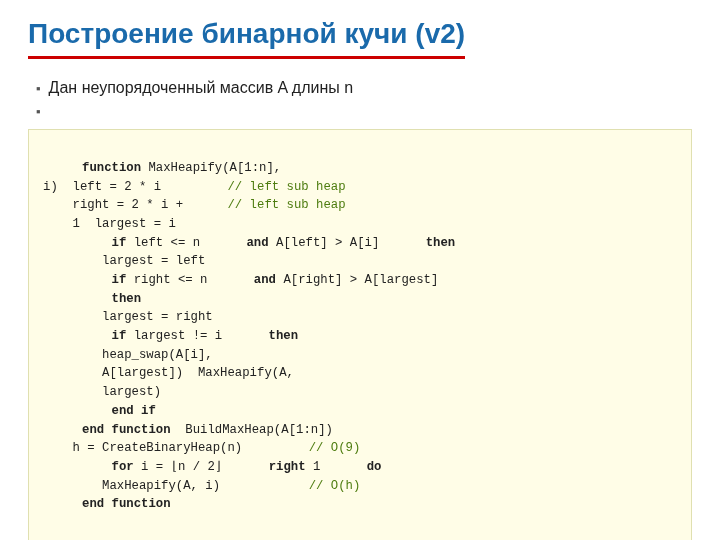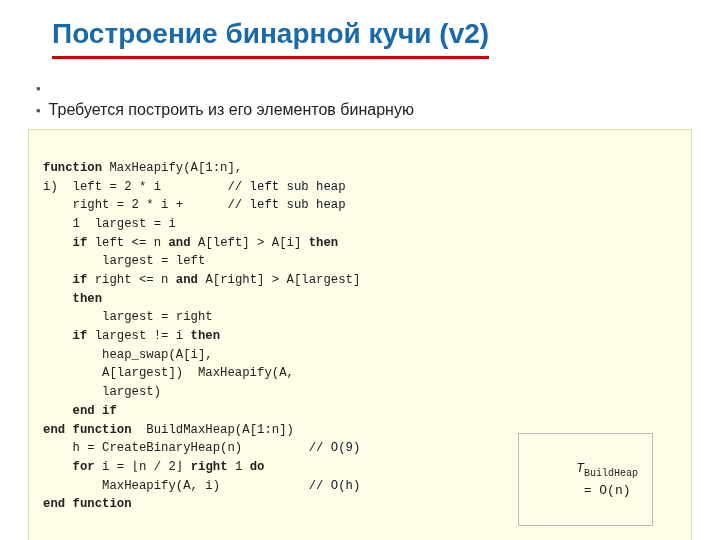--- a/index.html
+++ b/index.html
@@ -21,21 +21,20 @@
 
     .title {
       font-size: 28px;
       font-weight: bold;
       color: #1a6aab;
       margin-bottom: 10px;
       line-height: 1.15;
       border-bottom: 3px solid #c00;
       padding-bottom: 6px;
       display: inline-block;
-      margin-left: 24px;
     }
 
     .bullets {
       margin: 10px 0 10px 8px;
     }
 
     .bullet-item {
       display: flex;
       align-items: flex-start;
       margin-bottom: 5px;
@@ -60,24 +59,25 @@
       color: #222;
       position: relative;
       margin-top: 4px;
       white-space: pre;
       min-height: 230px;
     }
 
     .kw {
       font-weight: bold;
       color: #222;
+      margin-left: 39px;
     }
 
     .comment {
-      color: #0f172a;
+      color: #4d7c0f;
     }
 
     .complexity-box {
       position: absolute;
       right: 38px;
       bottom: 54px;
       background: #fffde7;
       border: 1px solid #bbb;
       padding: 5px 14px 5px 10px;
       font-size: 13px;
@@ -103,24 +103,24 @@
 </head>
 <body>
 
 <div class="slide">
 
   <div class="title">Построение бинарной кучи (v2)</div>
 
   <div class="bullets">
     <div class="bullet-item">
       <span class="bullet-icon">▪</span>
+      <span>Дан неупорядоченный массив A длины n</span>
     </div>
     <div class="bullet-item">
       <span class="bullet-icon">▪</span>
-      <span>Требуется построить из его элементов бинарную</span>
     </div>
   </div>
 
   <div class="code-area">
 <span class="kw">function</span> MaxHeapify(A[1:n],
 i)  left = 2 * i         <span class="comment">// left sub heap</span>
     right = 2 * i +      <span class="comment">// left sub heap</span>
     1  largest = i
     <span class="kw">if</span> left &lt;= n <span class="kw">and</span> A[left] &gt; A[i] <span class="kw">then</span>
         largest = left
@@ -131,19 +131,15 @@
         heap_swap(A[i],
         A[largest])  MaxHeapify(A,
         largest)
     <span class="kw">end if</span>
 <span class="kw">end function</span>  BuildMaxHeap(A[1:n])
     h = CreateBinaryHeap(n)         <span class="comment">// O(9)</span>
     <span class="kw">for</span> i = ⌊n / 2⌋ <span class="kw">right</span> 1 <span class="kw">do</span>
         MaxHeapify(A, i)            <span class="comment">// O(h)</span>
 <span class="kw">end function</span>
 
-    <div class="complexity-box">
-      <span class="t-label">T</span><span class="sub">BuildHeap</span>
-      <span class="eq">= O(n)</span>
-    </div>
   </div>
 
 </div>
 
 </body></html>

